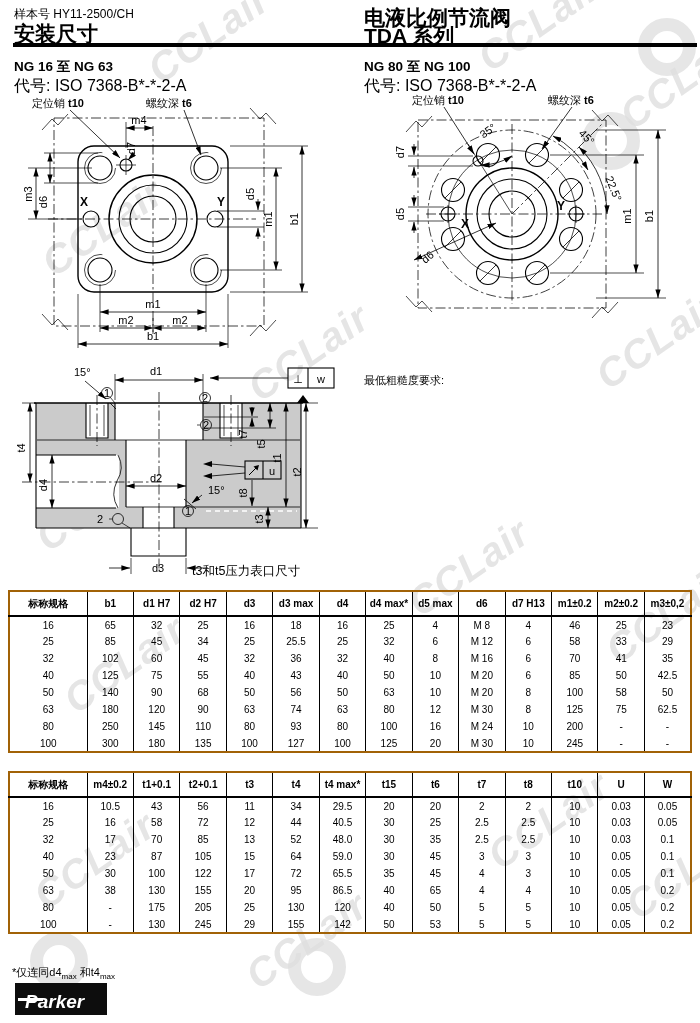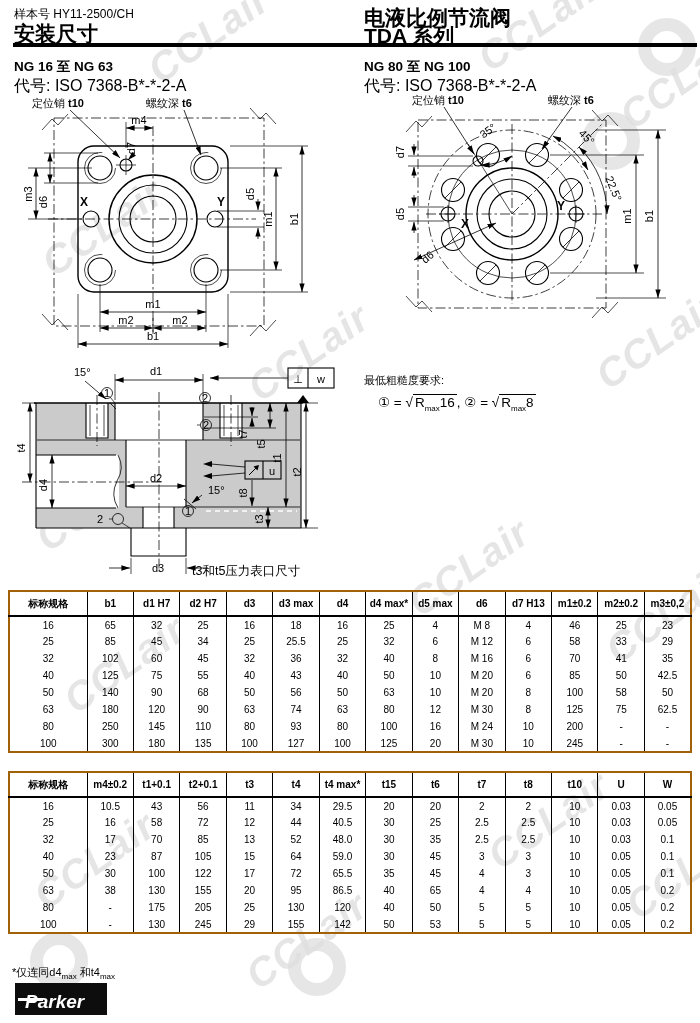--- a/index.html
+++ b/index.html
@@ -377,23 +377,20 @@
     <text class="lab" x="202" y="134">15°</text>
     <text class="lab" x="182" y="154.5" text-anchor="middle" font-size="9">1</text>
     <text class="lab" x="266" y="115" text-anchor="middle">u</text>
     <text class="lab" x="97" y="163" text-anchor="end" font-size="9">2</text>
     <text class="lab" x="152" y="212" text-anchor="middle">d3</text>
   </svg>
 
   <div class="z cap" style="left:192px;top:563px">t3和t5压力表口尺寸</div>
 
   <div class="z rough-t" style="left:364px;top:373px">最低粗糙度要求:</div>
-  <div class="z rough-f" style="left:378px;top:394px">
-    <span>① = √</span><span class="ovl"><span>R</span><sub>max</sub><span>16</span></span><span>, </span><span>② = √</span><span class="ovl"><span>R</span><sub>max</sub><span>8</span></span>
-  </div>
 
   <div class="z" style="left:8px;top:590px">
     <table class="dimtable">
       <colgroup>
           <col style="width:78px">
           <col span="13">
         </colgroup>
       <thead>
           <tr>
             <th>标称规格</th>

